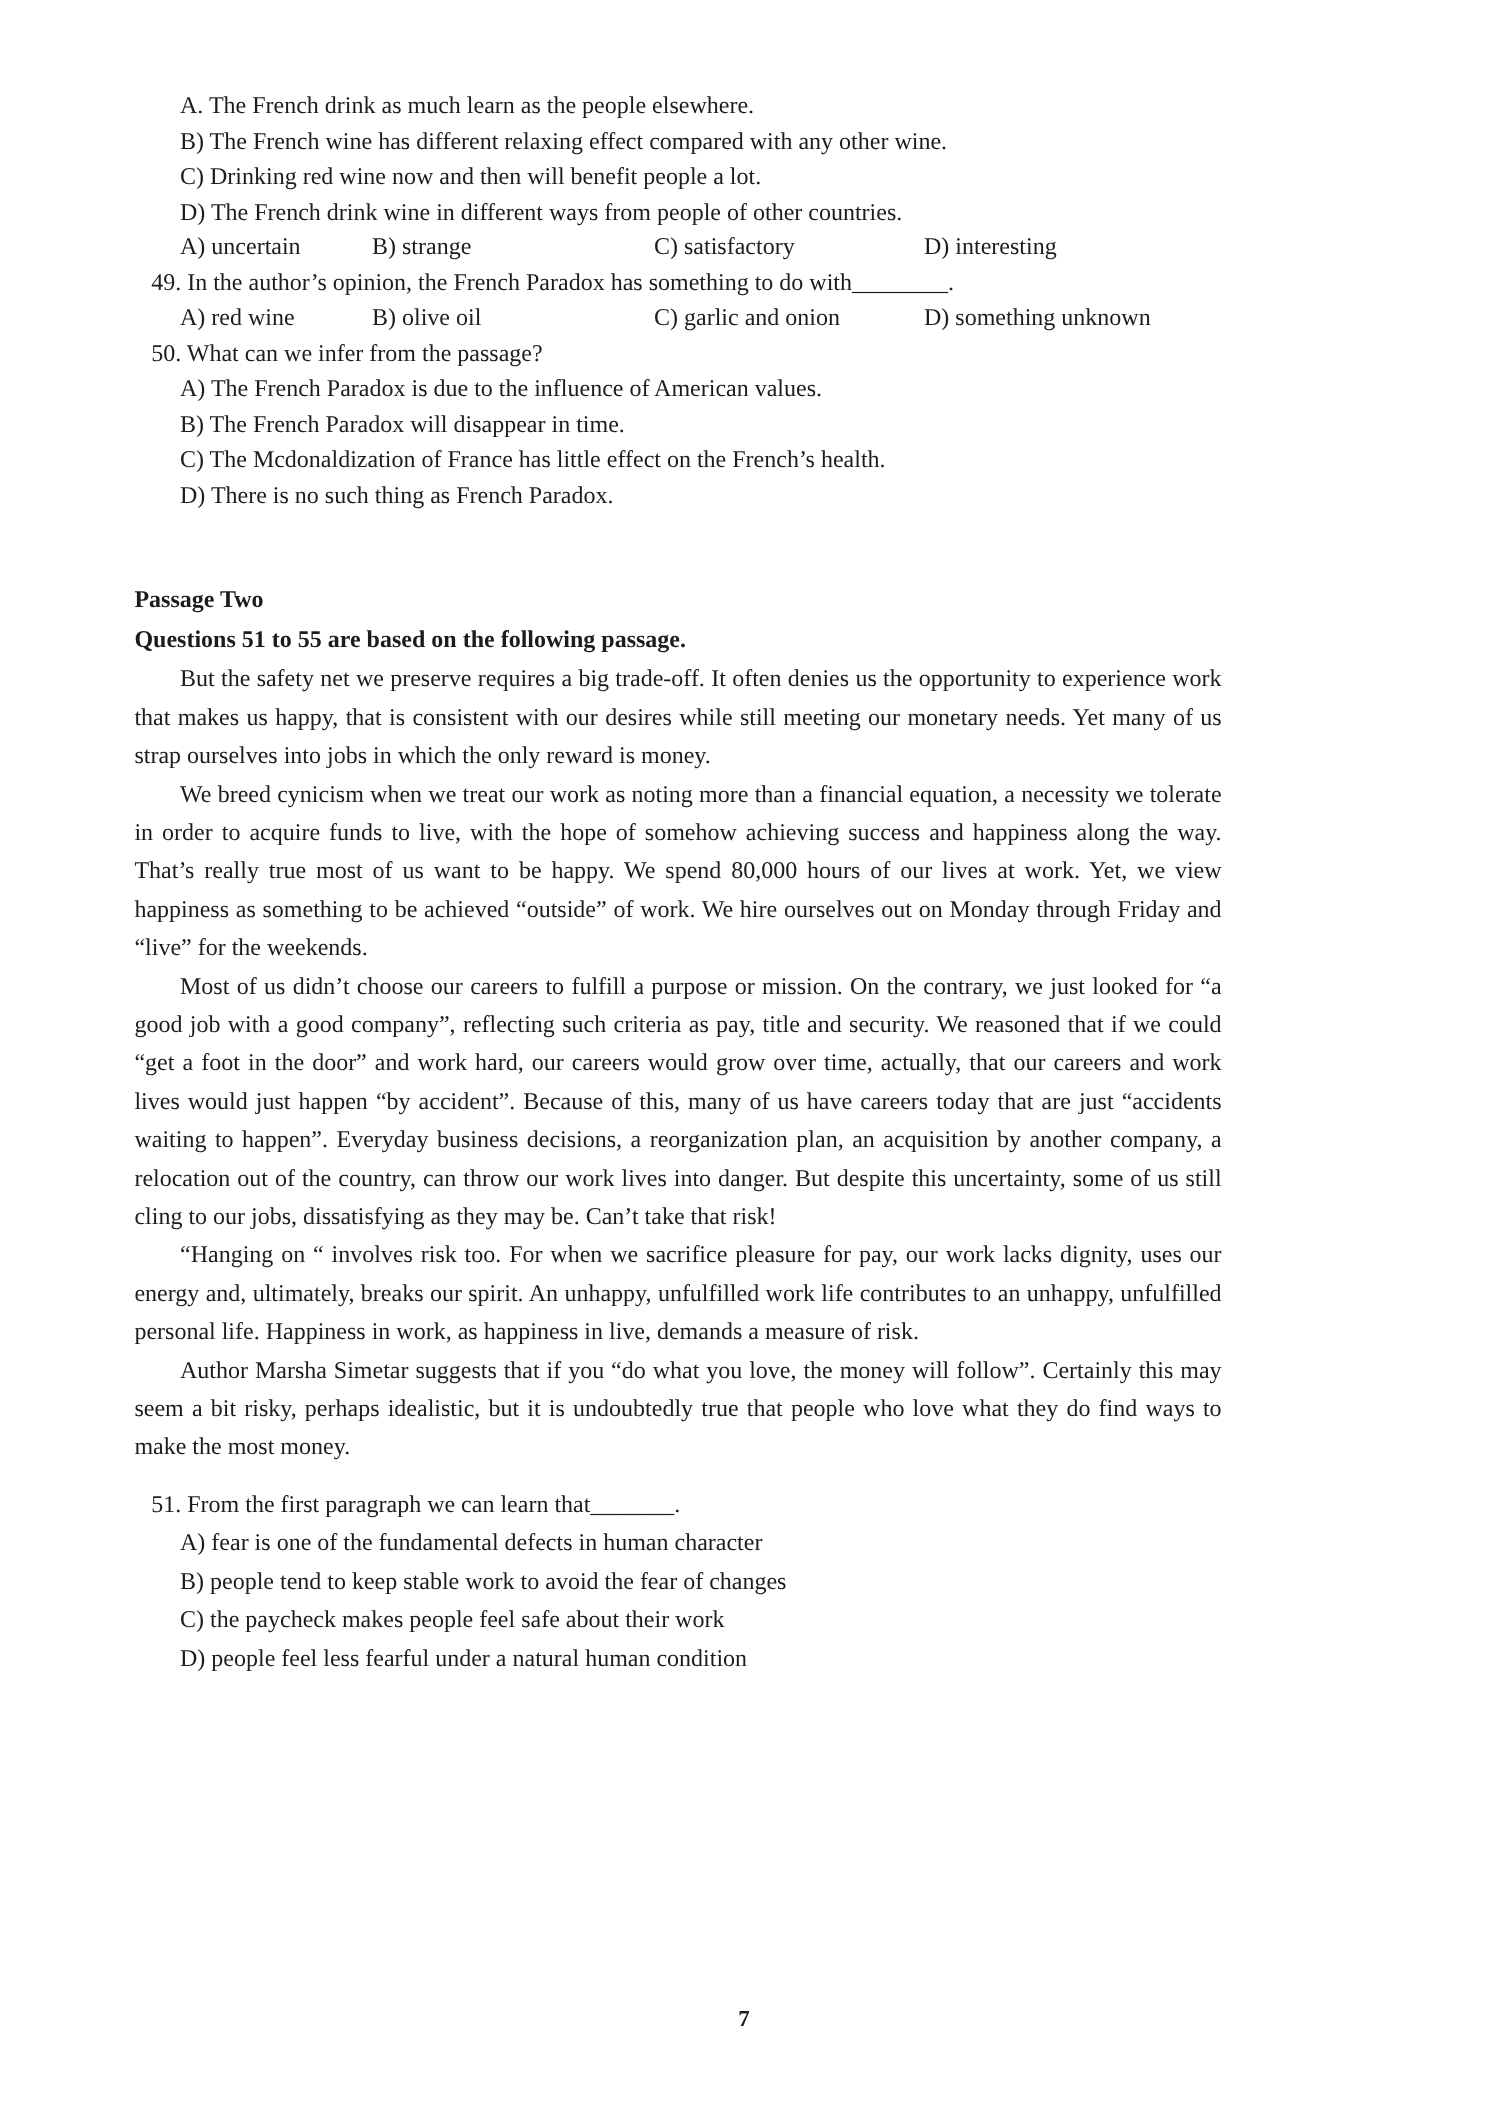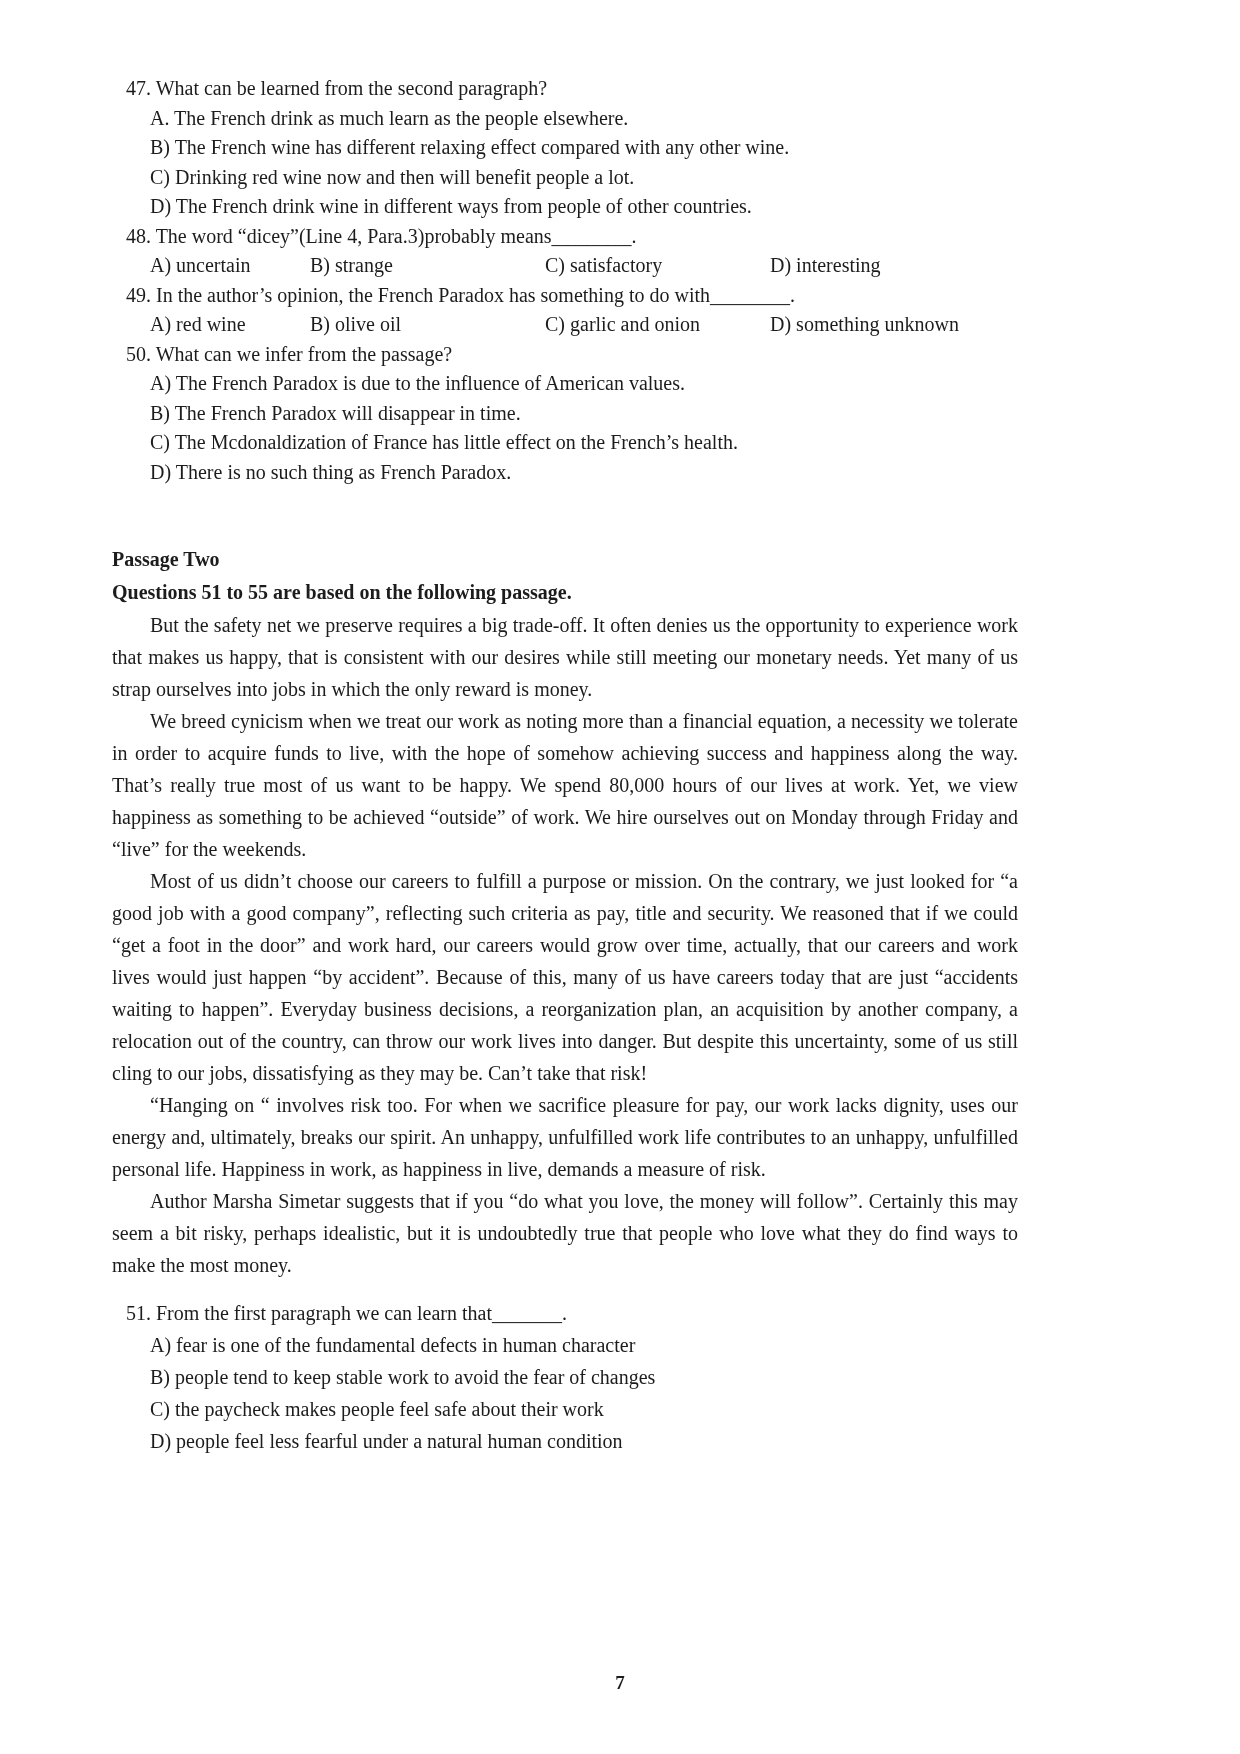--- a/index.html
+++ b/index.html
@@ -74,47 +74,39 @@
     font-weight: bold;
     font-size: 19px;
   }
 </style>
 </head>
 <body>
 
 <div class="content">
 
   <div class="q-block">
-    <div class="q-line">
-      <span>47.</span>
-      <span>What can be learned from the second paragraph?</span>
-    </div>
     <div class="opt-line">
       <span>A.</span>
       <span>The French drink as much learn as the people elsewhere.</span>
     </div>
     <div class="opt-line">
       <span>B)</span>
       <span>The French wine has different relaxing effect compared with any other wine.</span>
     </div>
     <div class="opt-line">
       <span>C)</span>
       <span>Drinking red wine now and then will benefit people a lot.</span>
     </div>
     <div class="opt-line">
       <span>D)</span>
       <span>The French drink wine in different ways from people of other countries.</span>
     </div>
   </div>
 
   <div>
-    <div class="q-line">
-      <span>48.</span>
-      <span>The word “dicey”(Line 4, Para.3)probably means________.</span>
-    </div>
     <div class="opt-row">
       <span class="col col-a"><span>A)</span> <span>uncertain</span></span>
       <span class="col col-b"><span>B)</span> <span>strange</span></span>
       <span class="col col-c"><span>C)</span> <span>satisfactory</span></span>
       <span class="col col-d"><span>D)</span> <span>interesting</span></span>
     </div>
   </div>
 
   <div>
     <div class="q-line">

